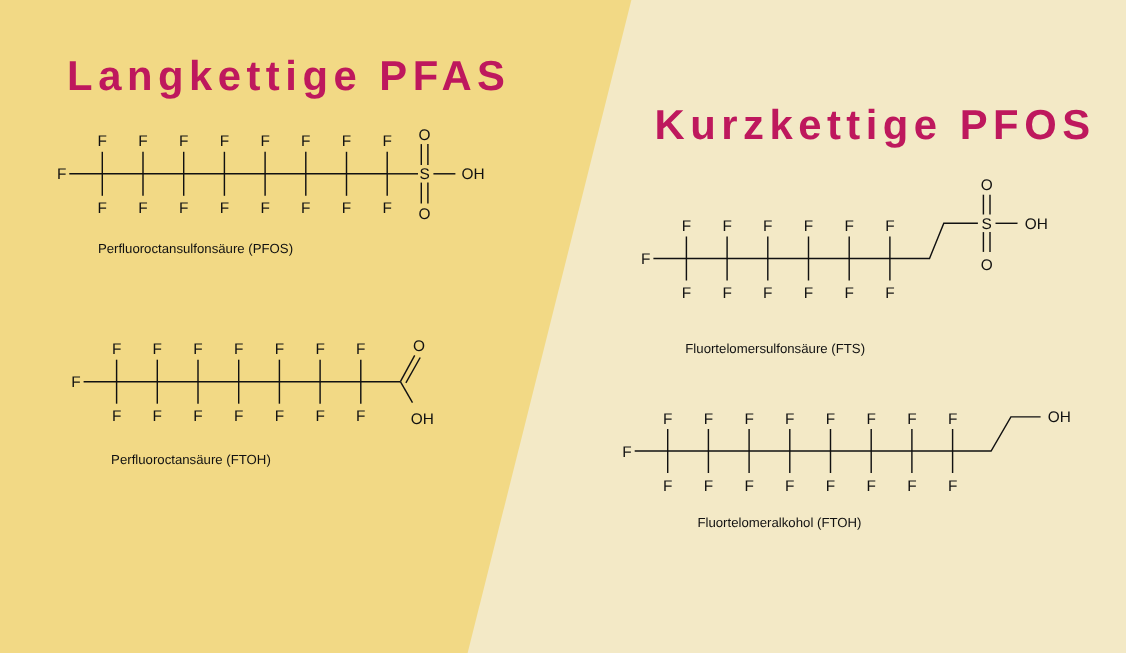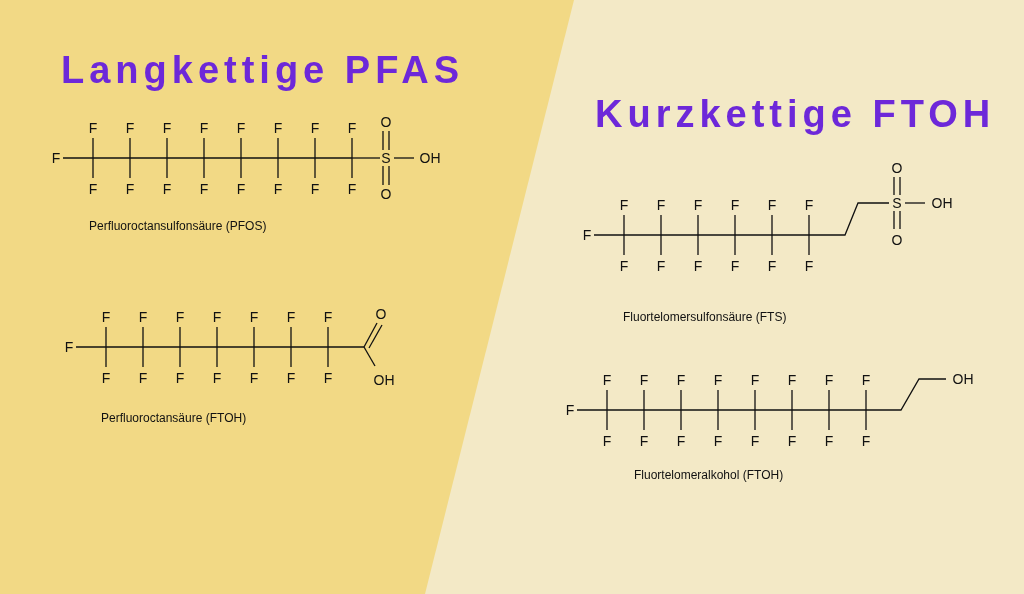--- a/index.html
+++ b/index.html
@@ -1,32 +1,32 @@
 <!DOCTYPE html>
 <html><head>
 <meta charset="utf-8">
 <style>
   html, body { margin:0; padding:0; }
   body { width:1024px; height:594px; position:relative; overflow:hidden; background:#F3E9C6; font-family:"Liberation Sans", sans-serif; }
   .bg-left { position:absolute; left:0; top:0; width:1024px; height:594px; }
-  .title { position:absolute; font-weight:bold; color:#6d28d9; font-size:38px; letter-spacing:5px; white-space:nowrap; }
+  .title { position:absolute; font-weight:bold; color:#be185d; font-size:38px; letter-spacing:5px; white-space:nowrap; }
   .caption { position:absolute; font-size:12px; color:#111; white-space:nowrap; }
   svg.mol { position:absolute; left:0; top:0; overflow:visible; }
   svg.mol text { font-family:"Liberation Sans", sans-serif; font-size:14px; fill:#111; }
   svg.mol line, svg.mol polyline { stroke:#111; stroke-width:1.3; fill:none; }
 </style>
 </head>
 <body>
 
 <svg class="bg-left" width="1024" height="594">
   <polygon points="0,0 574,0 425,594 0,594" fill="#F2D985"></polygon>
 </svg>
 
 <div class="title" style="left:61px; top:49px;">Langkettige PFAS</div>
-<div class="title" style="left:595px; top:93px;">Kurzkettige FTOH</div>
+<div class="title" style="left:595px; top:93px;">Kurzkettige PFOS</div>
 
 <svg class="mol" width="1024" height="594" id="pfos">
     <text x="56" y="163" text-anchor="middle">F</text>
     <line x1="63" y1="158" x2="352" y2="158"></line>
     <line x1="93" y1="138" x2="93" y2="178"></line>
     <text x="93" y="133" text-anchor="middle">F</text>
     <text x="93" y="194" text-anchor="middle">F</text>
     <line x1="130" y1="138" x2="130" y2="178"></line>
     <text x="130" y="133" text-anchor="middle">F</text>
     <text x="130" y="194" text-anchor="middle">F</text>

